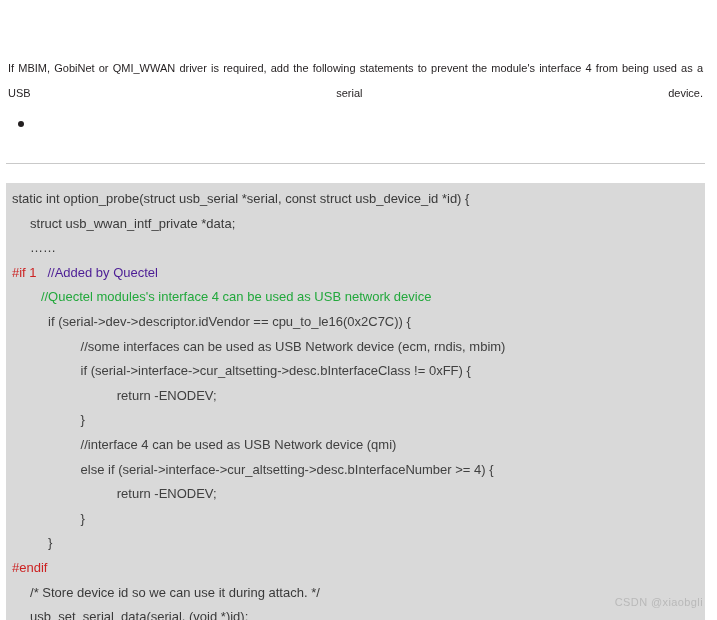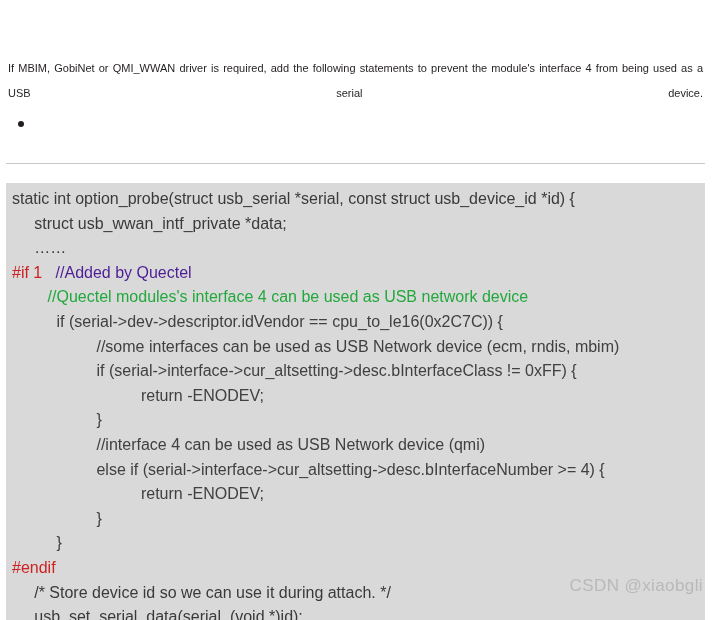--- a/index.html
+++ b/index.html
@@ -102,39 +102,39 @@
     top: 170px;
     width: 699px;
     height: 444px;
     background: #d9d9d9;
     box-sizing: border-box;
     padding: 4px 0 0 0;
     overflow: hidden;
   }
   .code-line {
     font-family: "Liberation Sans", sans-serif;
-    font-size: 16px;
+    font-size: 13px;
     line-height: 24.6px;
     white-space: pre;
     color: #3a3a3a;
     padding-left: 6px;
   }
   .code-line.c-red   { color: #cc2222; }
   .code-line.c-green { color: #22a83c; }
   .code-line.c-maroon{ color: #404040; }
   .code-line.c-dark  { color: #3a3a3a; }
 
   .code-line .seg-green { color: #4c1d95; }
 
   
   .watermark {
     position: absolute;
     right: 14px;
-    bottom: 24px;
-    font-size: 17px;
+    bottom: 12px;
+    font-size: 11px;
     color: #b9b9b9;
     letter-spacing: 0.4px;
     user-select: none;
     white-space: nowrap;
   }
 </style>
 </head>
 <body>
 
 <div class="page">

